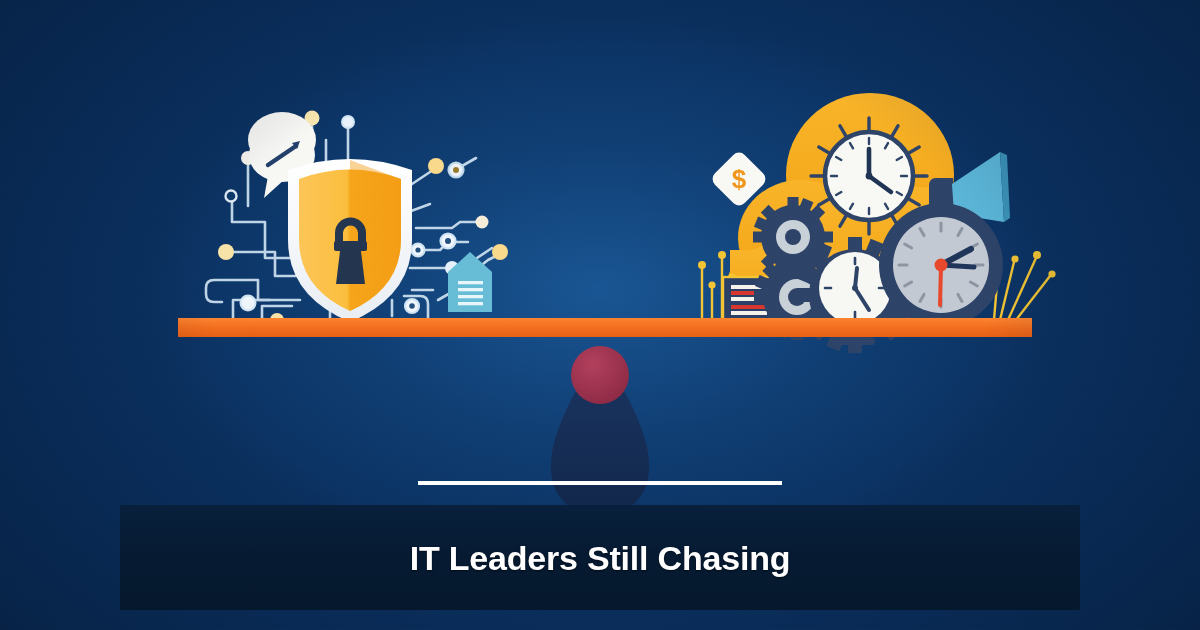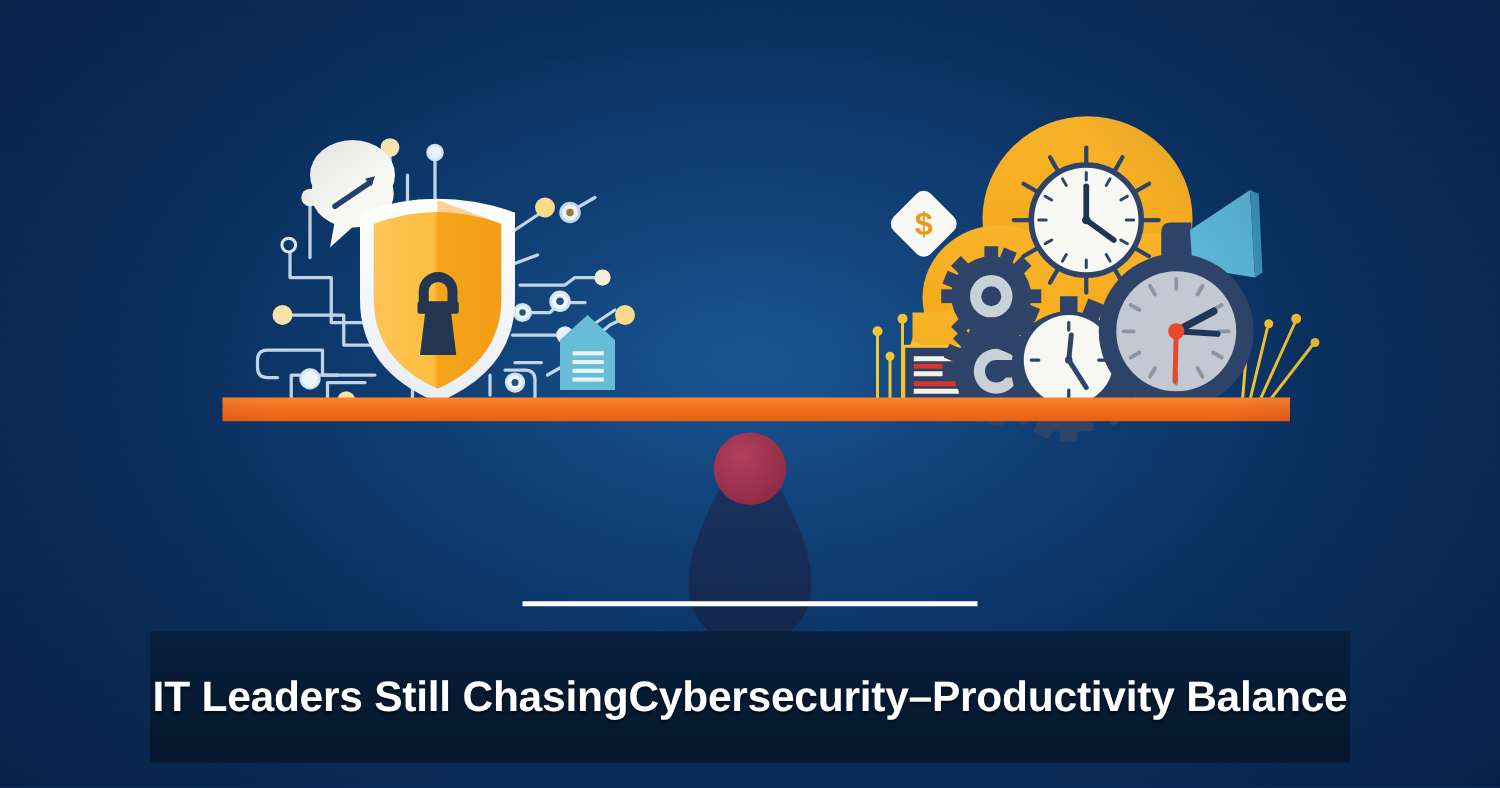--- a/index.html
+++ b/index.html
@@ -392,16 +392,15 @@
     <circle cx="600" cy="375" r="29" fill="url(#gBall)"></circle>
   </svg>
 
   <div class="bg-vignette"></div>
   <div class="bg-noise"></div>
 
   <div id="divider"></div>
 
   <div id="title-banner">
     <div class="line">IT Leaders Still Chasing</div>
-    <div class="line">Cybersecurity–Productivity Balance</div>
   </div>
 
 </div>
 
 </body></html>

